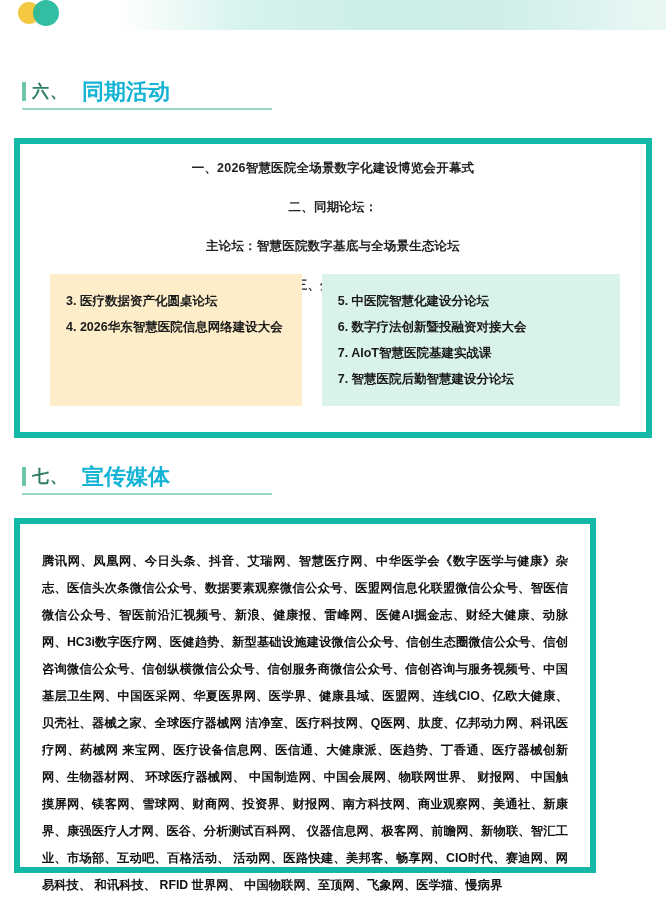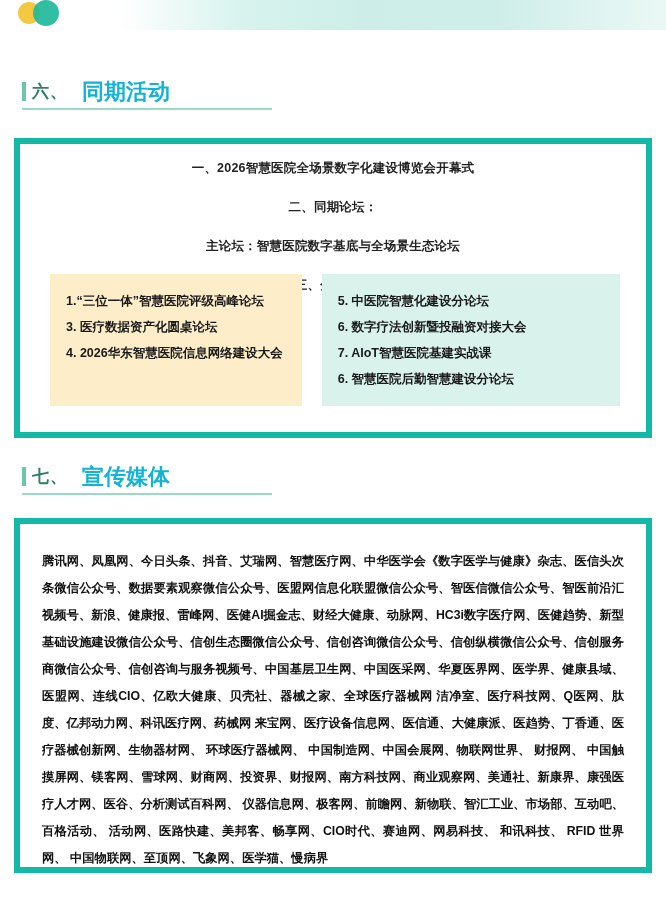--- a/index.html
+++ b/index.html
@@ -155,34 +155,33 @@
 <div class="panel" style="left:14px; top:138px; width:638px; height:300px;">
   <div style="position:absolute; left:0; right:0; top:16px;">
     <div class="act-line" style="margin-top:0;">一、2026智慧医院全场景数字化建设博览会开幕式</div>
     <div class="act-line" style="margin-top:22px;">二、同期论坛：</div>
     <div class="act-line" style="margin-top:22px;font-family:Liberation Serif, serif;">主论坛：智慧医院数字基底与全场景生态论坛</div>
     <div class="act-line" style="margin-top:22px;">三、分论坛：</div>
   </div>
 
   <div class="forum-cols">
     <div class="forum-col left">
-      <div class="forum-item">1.“三位一体”智慧医院评级高峰论坛</div>
       <div class="forum-item">3. 医疗数据资产化圆桌论坛</div>
       <div class="forum-item">4. 2026华东智慧医院信息网络建设大会</div>
     </div>
     <div class="forum-col right">
       <div class="forum-item">5. 中医院智慧化建设分论坛</div>
       <div class="forum-item">6. 数字疗法创新暨投融资对接大会</div>
       <div class="forum-item">7. AIoT智慧医院基建实战课</div>
-      <div class="forum-item">6. 智慧医院后勤智慧建设分论坛</div>
+      <div class="forum-item">7. 智慧医院后勤智慧建设分论坛</div>
     </div>
   </div>
 </div>
 
 <div class="section-head" style="left:22px; top:465px;">
   <span class="sec-num">七、</span>
   <span class="sec-title">宣传媒体</span>
 </div>
 <div class="sec-rule" style="left:22px; top:493px; width:250px;"></div>
 
-<div class="panel" style="left:14px; top:518px; width:638px; height:355px;">
+<div class="panel" style="left:14px; top:518px; width:582px; height:355px;">
   <div class="media-text">腾讯网、凤凰网、今日头条、抖音、艾瑞网、智慧医疗网、中华医学会《数字医学与健康》杂志、医信头次条微信公众号、数据要素观察微信公众号、医盟网信息化联盟微信公众号、智医信微信公众号、智医前沿汇视频号、新浪、健康报、雷峰网、医健AI掘金志、财经大健康、动脉网、HC3i数字医疗网、医健趋势、新型基础设施建设微信公众号、信创生态圈微信公众号、信创咨询微信公众号、信创纵横微信公众号、信创服务商微信公众号、信创咨询与服务视频号、中国基层卫生网、中国医采网、华夏医界网、医学界、健康县域、医盟网、连线CIO、亿欧大健康、贝壳社、器械之家、全球医疗器械网 洁净室、医疗科技网、Q医网、肽度、亿邦动力网、科讯医疗网、药械网 来宝网、医疗设备信息网、医信通、大健康派、医趋势、丁香通、医疗器械创新网、生物器材网、 环球医疗器械网、 中国制造网、中国会展网、物联网世界、 财报网、 中国触摸屏网、镁客网、雪球网、财商网、投资界、财报网、南方科技网、商业观察网、美通社、新康界、康强医疗人才网、医谷、分析测试百科网、 仪器信息网、极客网、前瞻网、新物联、智汇工业、市场部、互动吧、百格活动、 活动网、医路快建、美邦客、畅享网、CIO时代、赛迪网、网易科技、 和讯科技、  RFID 世界网、 中国物联网、至顶网、飞象网、医学猫、慢病界</div>
 </div>
 
 </body></html>

